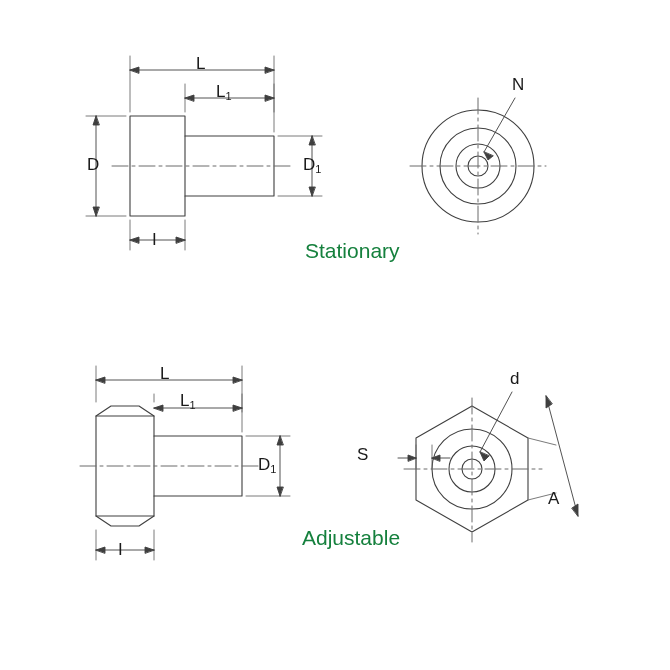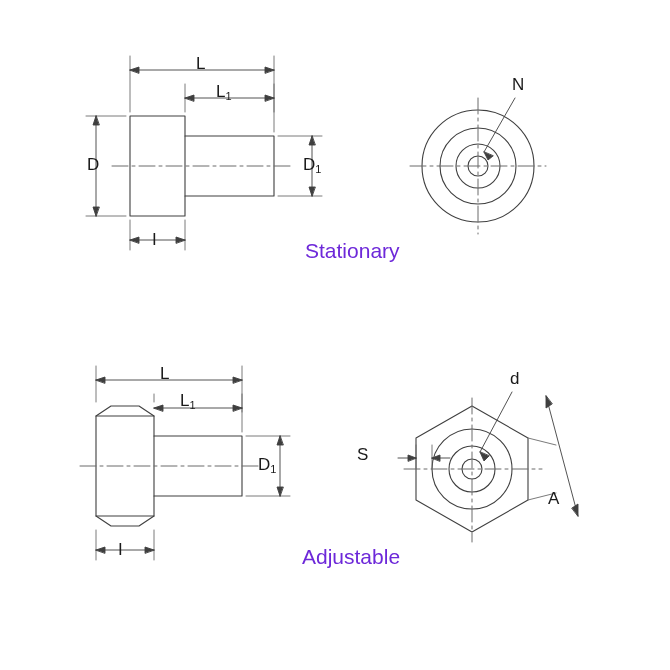--- a/index.html
+++ b/index.html
@@ -27,21 +27,21 @@
     font-family: "Liberation Sans", sans-serif;
     font-size: 17px;
     color: #1a1a1a;
     white-space: nowrap;
     line-height: 1;
   }
   .title {
     position: absolute;
     font-family: "Liberation Sans", sans-serif;
     font-size: 21px;
-    color: #6d28d9;
+    color: #15803d;
     white-space: nowrap;
     line-height: 1;
   }
   sub {
     font-size: 11px;
     vertical-align: baseline;
     position: relative;
     top: 3px;
   }
 </style>
@@ -220,15 +220,15 @@
   <div class="lbl" style="left:512px; top:76px;">N</div>
   <div class="title" style="left:305px; top:240px;">Stationary</div>
 
   <div class="lbl" style="left:160px; top:365px;">L</div>
   <div class="lbl" style="left:180px; top:392px;"><span>L</span><sub>1</sub></div>
   <div class="lbl" style="left:258px; top:456px;"><span>D</span><sub>1</sub></div>
   <div class="lbl" style="left:118px; top:541px;">I</div>
   <div class="lbl" style="left:510px; top:370px;">d</div>
   <div class="lbl" style="left:357px; top:446px;">S</div>
   <div class="lbl" style="left:548px; top:490px;">A</div>
-  <div class="title" style="left:302px; top:546px;">Adjustable</div>
+  <div class="title" style="left:302px; top:527px;">Adjustable</div>
 
 </div>
 
 </body></html>

